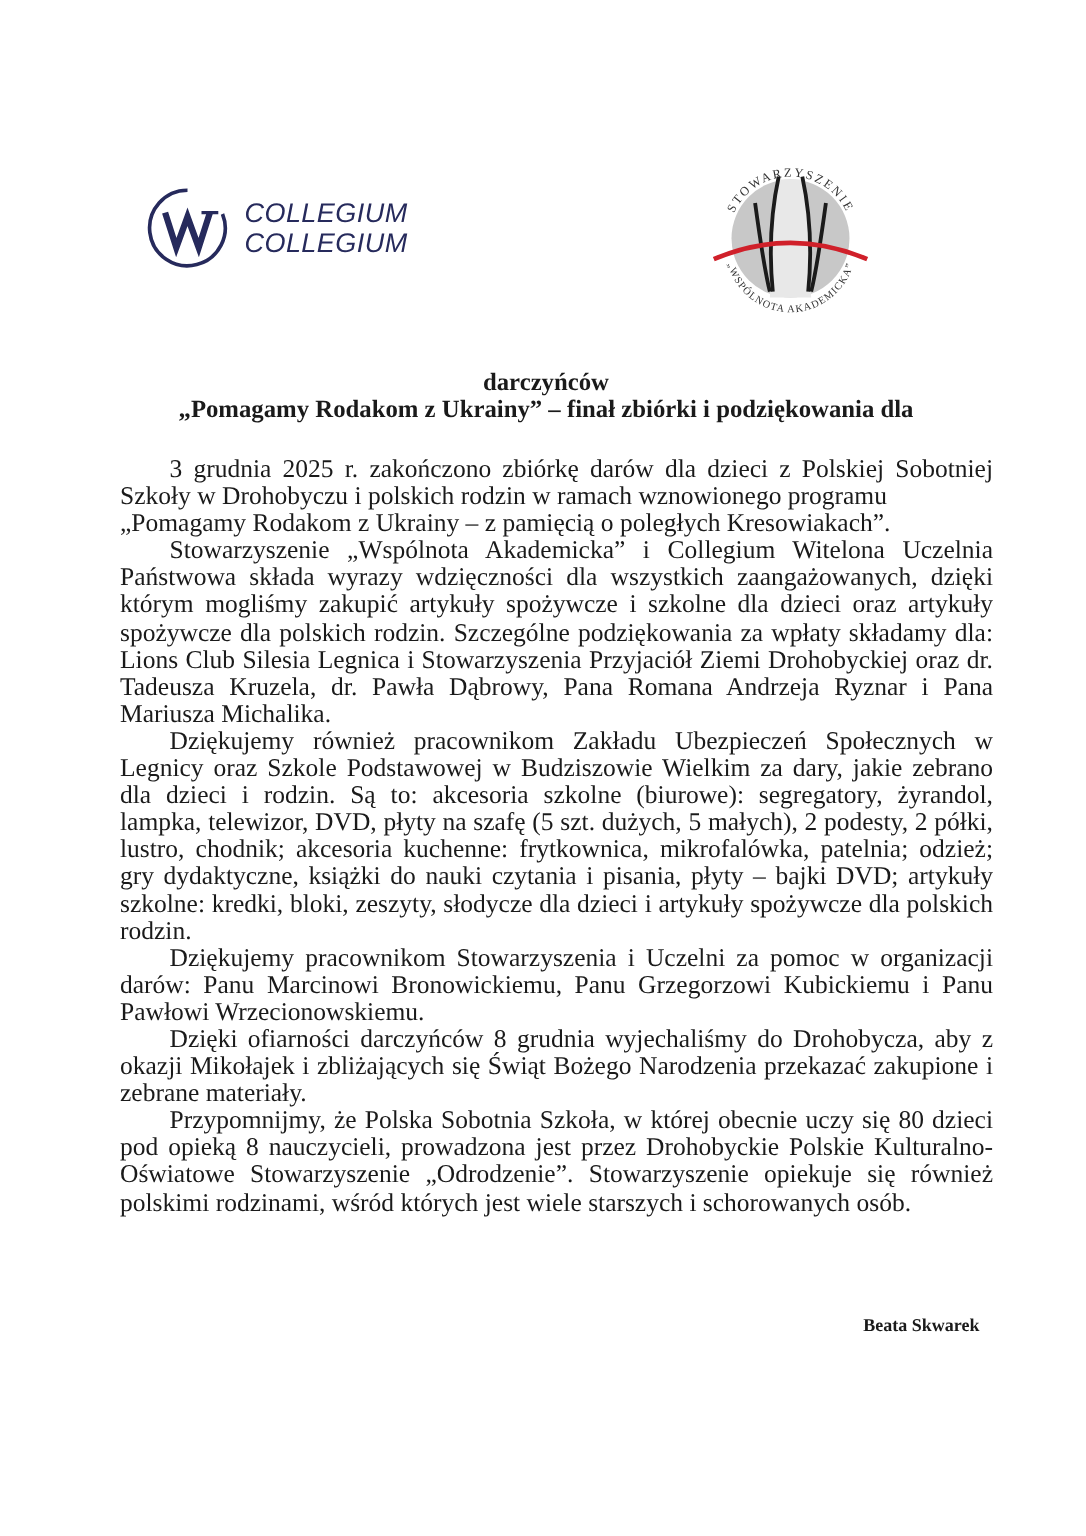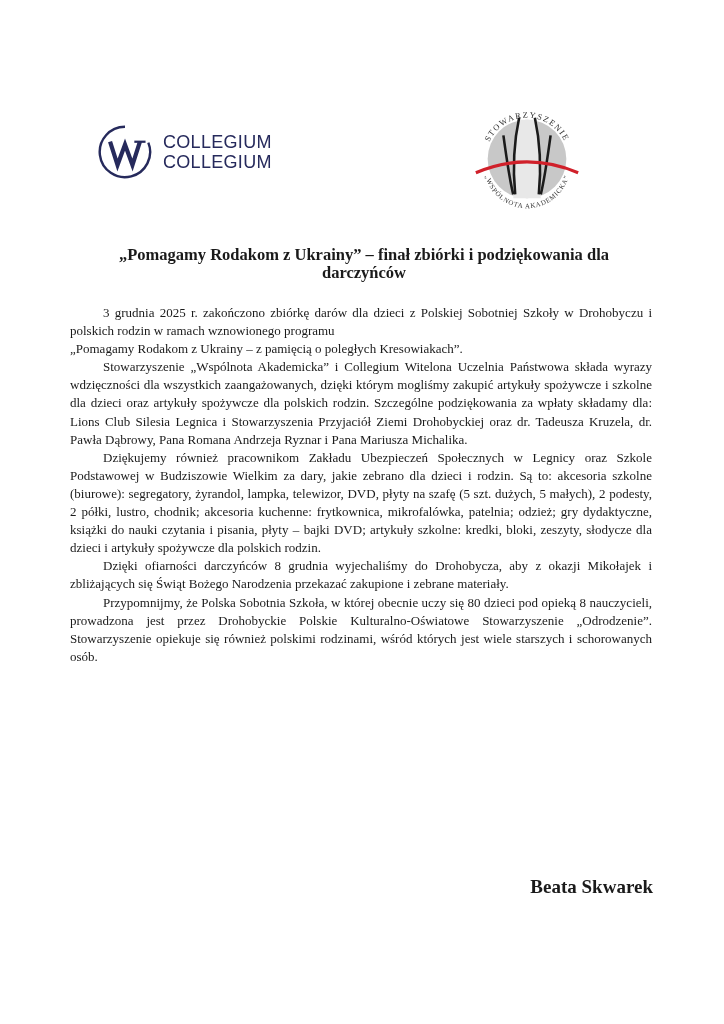--- a/index.html
+++ b/index.html
@@ -1,32 +1,32 @@
 <!DOCTYPE html>
 <html><head>
 <meta charset="utf-8">
 <style>
   html, body { margin: 0; padding: 0; background: #ffffff; }
   body { width: 724px; height: 1024px; position: relative; overflow: hidden; font-family: "Liberation Serif", serif; color: #1a1a1a; }
 
-  .logo-left { position: absolute; left: 97px; top: 122px; width: 170px; height: 60px; display: flex; align-items: center; }
+  .logo-left { position: absolute; left: 97px; top: 122px; width: 170px; height: 60px; display: flex; align-items: center; font-style: italic; }
   .logo-left svg { width: 56px; height: 56px; flex: none; }
   .logo-left .words { margin-left: 10px; font-family: "Liberation Sans", sans-serif; color: #262a5c; font-size: 18px; line-height: 20px; letter-spacing: 0.3px; }
   .logo-left .words span { display: block; }
 
   .logo-right { position: absolute; left: 468px; top: 100px; width: 118px; height: 118px; }
 
   .title { position: absolute; left: 90px; top: 246px; width: 548px; text-align: center; font-weight: bold; font-size: 16.5px; line-height: 18px; }
   .title span { display: block; }
 
-  .body { position: absolute; left: 70px; top: 304px; width: 582px; font-size: 13px; line-height: 18.1px; text-align: justify; }
+  .body { position: absolute; left: 80px; top: 304px; width: 582px; font-size: 17px; line-height: 18.1px; text-align: justify; }
   .body p { margin: 0; text-indent: 33px; }
   .body p .it-line { display: block; text-indent: 0; }
 
-  .sign { position: absolute; right: 71px; top: 876px; font-weight: bold; font-size: 19px; }
+  .sign { position: absolute; right: 71px; top: 876px; font-weight: bold; font-size: 12px; }
 </style>
 </head>
 <body>
 
 <div class="logo-left">
   <svg viewBox="0 0 60 60">
     <path d="M30 3 A27 27 0 1 0 55 20" fill="none" stroke="#262a5c" stroke-width="2.6"></path>
     <path d="M14 19 L22 44 L30 22 L38 44 L46 19" fill="none" stroke="#262a5c" stroke-width="4.5" stroke-linejoin="miter"></path>
     <line x1="40" y1="19" x2="52" y2="19" stroke="#262a5c" stroke-width="2.4"></line>
   </svg>
@@ -48,25 +48,26 @@
     <path d="M52 18 Q44 55 48 96" stroke="#1b1b1b" stroke-width="2.6" fill="none"></path>
     <path d="M68 18 Q76 55 72 96" stroke="#1b1b1b" stroke-width="2.6" fill="none"></path>
     <path d="M84 36 Q78 80 74 96" stroke="#1b1b1b" stroke-width="2.6" fill="none"></path>
     <path d="M8 74 Q60 52 112 74" stroke="#d0202a" stroke-width="3.2" fill="none"></path>
     <text font-family="Liberation Serif, serif" font-size="8.5" fill="#333" letter-spacing="1.5"><textPath href="#arcTop" startOffset="50%" text-anchor="middle">STOWARZYSZENIE</textPath></text>
     <text font-family="Liberation Serif, serif" font-size="7" fill="#333" letter-spacing="0.8"><textPath href="#arcBot" startOffset="50%" text-anchor="middle">„WSPÓLNOTA AKADEMICKA”</textPath></text>
   </svg>
 </div>
 
 <div class="title">
+  <span>darczyńców</span>
   <span>„Pomagamy Rodakom z Ukrainy” – finał zbiórki i podziękowania dla</span>
-  <span>darczyńców</span>
 </div>
 
 <div class="body">
   <p><span>3 grudnia 2025 r. zakończono zbiórkę darów dla dzieci z  Polskiej Sobotniej Szkoły w Drohobyczu i polskich rodzin w ramach wznowionego programu</span> <span class="it-line">„Pomagamy Rodakom z Ukrainy – z pamięcią o poległych Kresowiakach”.</span></p>
   <p>Stowarzyszenie „Wspólnota Akademicka” i Collegium Witelona Uczelnia Państwowa składa wyrazy wdzięczności dla wszystkich zaangażowanych, dzięki którym mogliśmy zakupić artykuły spożywcze i szkolne dla dzieci oraz artykuły spożywcze dla polskich rodzin. Szczególne podziękowania za wpłaty składamy dla: Lions Club Silesia Legnica i Stowarzyszenia Przyjaciół Ziemi Drohobyckiej oraz dr. Tadeusza Kruzela, dr. Pawła Dąbrowy, Pana Romana Andrzeja Ryznar i Pana Mariusza Michalika.</p>
   <p>Dziękujemy również pracownikom Zakładu Ubezpieczeń Społecznych w Legnicy oraz Szkole Podstawowej w Budziszowie Wielkim za dary, jakie zebrano dla dzieci i rodzin. Są to: akcesoria szkolne (biurowe): segregatory, żyrandol, lampka, telewizor, DVD, płyty na szafę (5 szt. dużych, 5 małych), 2 podesty, 2 półki, lustro, chodnik; akcesoria kuchenne: frytkownica, mikrofalówka, patelnia; odzież; gry dydaktyczne, książki do nauki czytania i pisania, płyty – bajki DVD; artykuły szkolne: kredki, bloki, zeszyty, słodycze dla dzieci i artykuły spożywcze dla polskich rodzin.</p>
+  <p>Dziękujemy pracownikom Stowarzyszenia i Uczelni za pomoc w organizacji darów: Panu Marcinowi Bronowickiemu, Panu Grzegorzowi Kubickiemu i Panu Pawłowi Wrzecionowskiemu.</p>
   <p>Dzięki ofiarności darczyńców 8 grudnia wyjechaliśmy do Drohobycza, aby z okazji Mikołajek i zbliżających się Świąt Bożego Narodzenia przekazać zakupione i zebrane materiały.</p>
   <p>Przypomnijmy, że Polska Sobotnia Szkoła, w której obecnie uczy się 80 dzieci pod opieką 8 nauczycieli, prowadzona jest przez Drohobyckie Polskie Kulturalno-Oświatowe Stowarzyszenie „Odrodzenie”. Stowarzyszenie opiekuje się również polskimi rodzinami, wśród których jest wiele starszych i schorowanych osób.</p>
 </div>
 
 <div class="sign">Beata Skwarek</div>
 
 </body></html>

